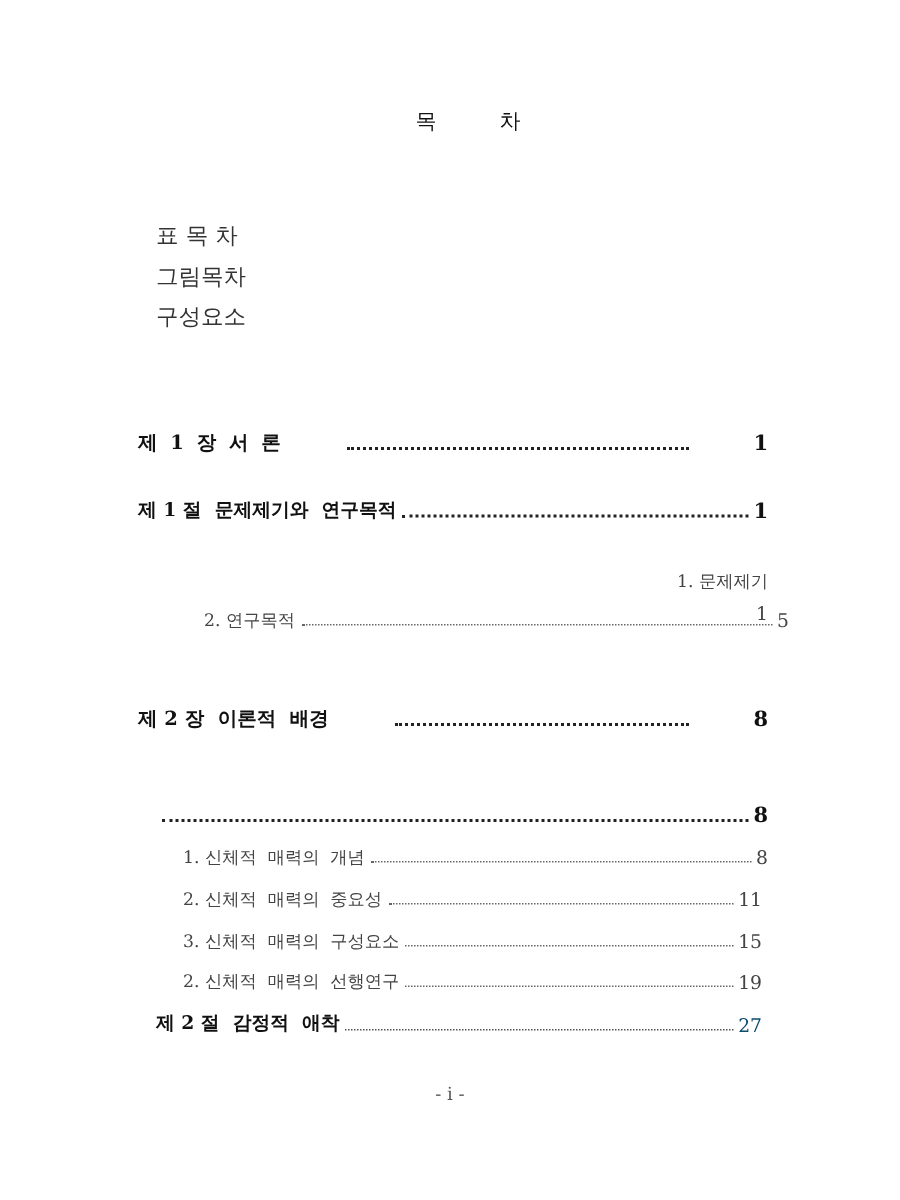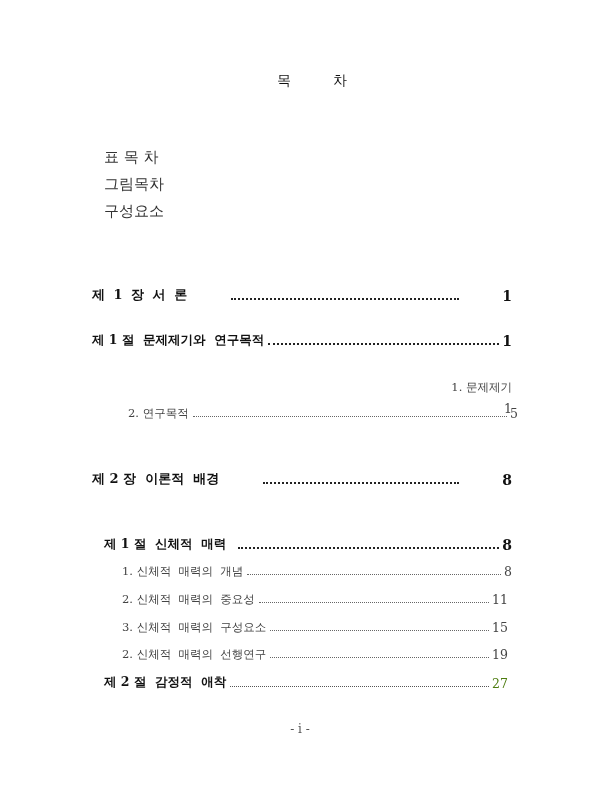--- a/index.html
+++ b/index.html
@@ -57,21 +57,21 @@
     .chapter .toc-dots { border-bottom: 2px dotted #222; }
     .chapter .toc-page { font-size: 14px; }
     .section {
       font-weight: bold;
       font-size: 12.5px;
       color: #111;
     }
     .section .toc-dots { border-bottom: 2px dotted #222; }
     .section .toc-page { font-size: 14px; }
     .section.light .toc-dots { border-bottom: 1.4px dotted #555; }
-    .section.light .toc-page { font-size: 12.5px; font-weight: normal; color: #4d7c0f; }
+    .section.light .toc-page { font-size: 12.5px; font-weight: normal; color: #0c4a6e; }
     .item {
       font-size: 11.5px;
       color: #444;
     }
     .item .toc-dots { border-bottom: 1.2px dotted #666; }
     .item .toc-page { font-size: 12.5px; }
     .footer {
       position: absolute;
       top: 722px;
       left: 0;
@@ -103,34 +103,33 @@
   <span class="toc-dots"></span>
   <span class="toc-page">1</span>
 </div>
 
 <div class="toc-row item" style="top:380px; left:122px; width:390px;flex-direction:column;">
   <span class="toc-label" style="white-space:pre;">1. 문제제기</span>
   <span class="toc-dots"></span>
   <span class="toc-page">1</span>
 </div>
 
-<div class="toc-row item" style="top:406px; left:128px; width:390px;">
+<div class="toc-row item" style="top:406px; left:136px; width:390px;">
   <span class="toc-label" style="white-space:pre;">2. 연구목적</span>
   <span class="toc-dots"></span>
   <span class="toc-page">5</span>
 </div>
 
 <div class="toc-row chapter" style="top:470px; left:92px; width:420px;">
   <span class="toc-label" style="white-space:pre;">제 2 장  이론적  배경</span>
   <span class="toc-dots"></span>
   <span class="toc-page">8</span>
 </div>
 
 <div class="toc-row section" style="top:536px; left:104px; width:408px;">
-  <span class="toc-label" style="white-space:pre; margin-right:8px;">제 1 절  신체적  매력</span>
   <span class="toc-dots"></span>
   <span class="toc-page">8</span>
 </div>
 
 <div class="toc-row item" style="top:564px; left:122px; width:390px;">
   <span class="toc-label" style="white-space:pre;">1. 신체적  매력의  개념</span>
   <span class="toc-dots"></span>
   <span class="toc-page">8</span>
 </div>
 

